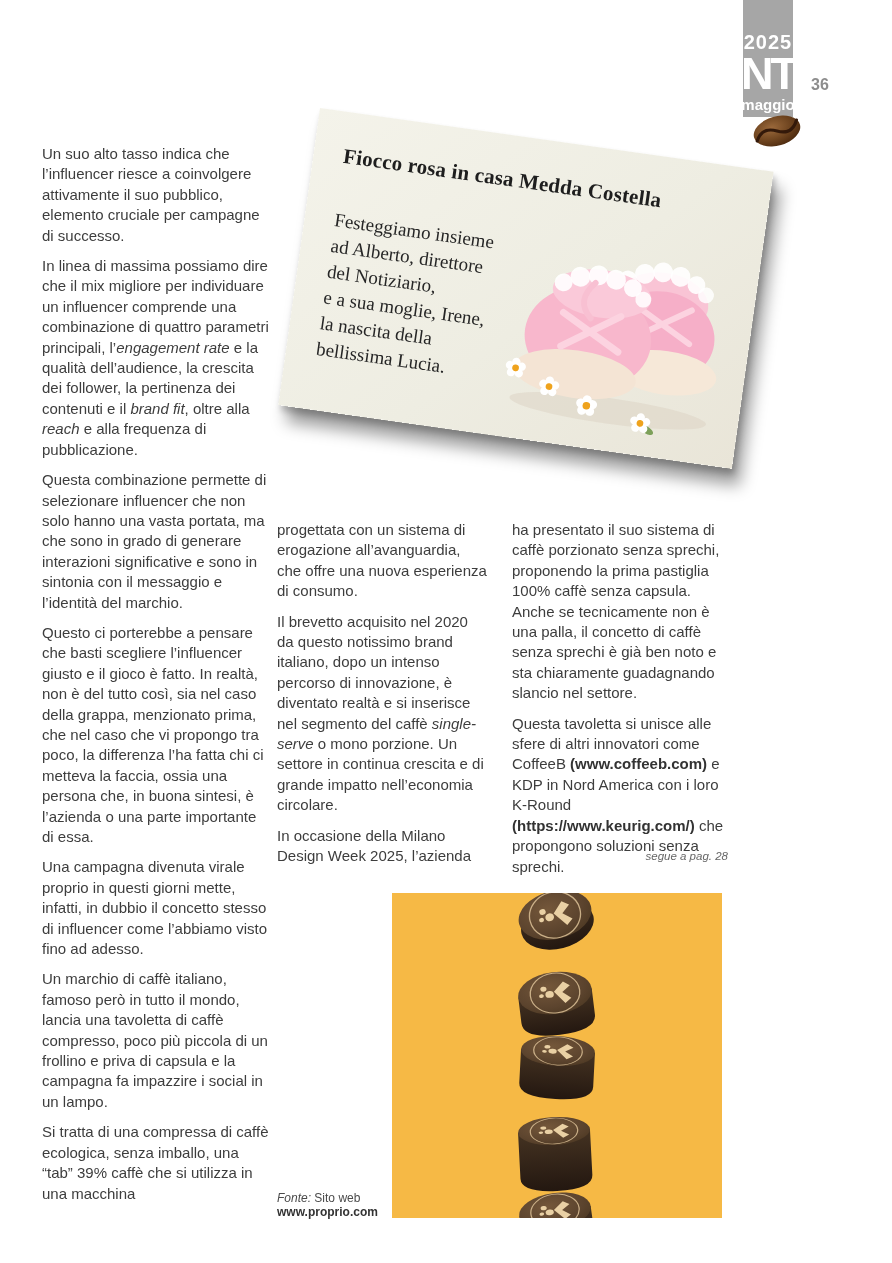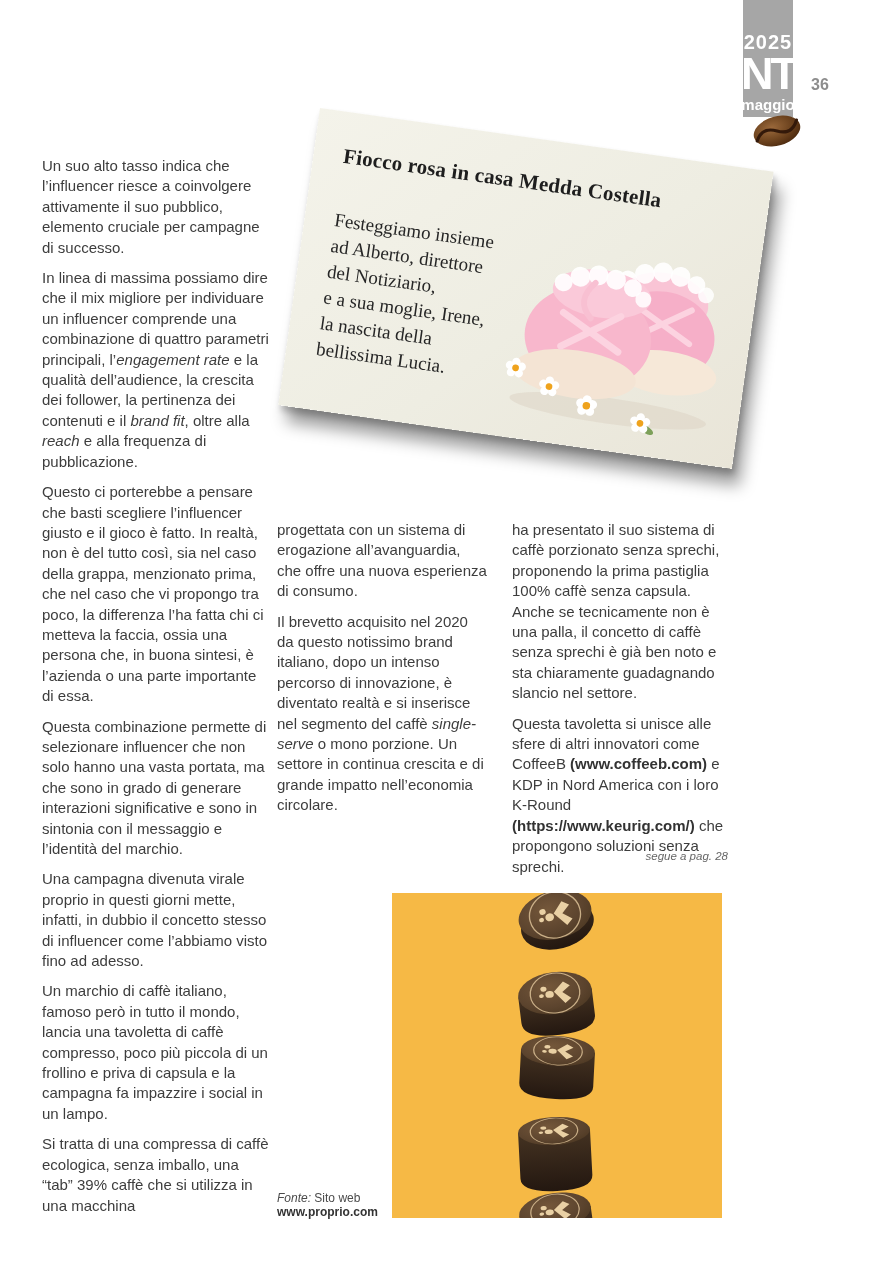--- a/index.html
+++ b/index.html
@@ -25,21 +25,21 @@
   .card-title{position:absolute;left:30px;top:32px;font-family:"Liberation Serif","DejaVu Serif",serif;
               font-weight:bold;font-size:21px;color:#1e1e1e;letter-spacing:0.2px;white-space:nowrap;}
   .card-lines{position:absolute;left:30px;top:96px;font-family:"Liberation Serif","DejaVu Serif",serif;
               font-size:19px;color:#262626;}
   .card-lines .card-line{line-height:26px;white-space:nowrap;}
   .booties{position:absolute;left:210px;top:70px;width:238px;height:215px;}
 
   
   .col{position:absolute;font-size:15px;line-height:20.4px;color:#3d3d3d;}
   .col .para{margin-bottom:10px;}
-  .col-left{left:42px;top:156px;width:230px;}
+  .col-left{left:42px;top:144px;width:230px;}
   .col-mid{left:277px;top:520px;width:211px;}
   .col-right{left:512px;top:520px;width:216px;}
   .col em{font-style:italic;}
   .col strong{font-weight:bold;color:#333333;}
   .continuation{position:absolute;left:512px;top:850px;width:216px;text-align:right;
                 font-size:11.5px;font-style:italic;color:#666666;}
 
   
   .figure{position:absolute;left:392px;top:893px;width:330px;height:325px;overflow:hidden;}
   .figure svg{display:block;width:330px;height:325px;}
@@ -141,29 +141,30 @@
           <circle cx="-4" cy="5" r="4.2" fill="#ffffff"></circle>
         <circle cx="-6" cy="-2" r="4.2" fill="#ffffff"></circle>
           <circle cx="0" cy="0" r="3.4" fill="#efa31d"></circle>
       </g>
     </svg>
   </div>
 
   <div class="col col-left">
       <div class="para">Un suo alto tasso indica che l’influencer riesce a coinvolgere attivamente il suo pubblico, elemento cruciale per campagne di successo.</div>
       <div class="para">In linea di massima possiamo dire che il mix migliore per individuare un influencer comprende una combinazione di quattro parametri principali, l’<em>engagement rate</em> e la qualità dell’audience, la crescita dei follower, la pertinenza dei contenuti e il <em>brand fit</em>, oltre alla <em>reach</em> e alla frequenza di pubblicazione.</div>
+      <div class="para">Questa combinazione permette di selezionare influencer che non solo hanno una vasta portata, ma che sono in grado di generare interazioni significative e sono in sintonia con il messaggio e l’identità del marchio.</div>
       <div class="para">Questo ci porterebbe a pensare che basti scegliere l’influencer giusto e il gioco è fatto. In realtà, non è del tutto così, sia nel caso della grappa, menzionato prima, che nel caso che vi propongo tra poco, la differenza l’ha fatta chi ci metteva la faccia, ossia una persona che, in buona sintesi, è l’azienda o una parte importante di essa.</div>
-      <div class="para">Questa combinazione permette di selezionare influencer che non solo hanno una vasta portata, ma che sono in grado di generare interazioni significative e sono in sintonia con il messaggio e l’identità del marchio.</div>
       <div class="para">Una campagna divenuta virale proprio in questi giorni mette, infatti, in dubbio il concetto stesso di influencer come l’abbiamo visto fino ad adesso.</div>
       <div class="para">Un marchio di caffè italiano, famoso però in tutto il mondo, lancia una tavoletta di caffè compresso, poco più piccola di un frollino e priva di capsula e la campagna fa impazzire i social in un lampo.</div>
       <div class="para">Si tratta di una compressa di caffè ecologica, senza imballo, una “tab” 39% caffè che si utilizza in una macchina</div>
     </div>
   <div class="col col-mid">
       <div class="para">progettata con un sistema di erogazione all’avanguardia, che offre una nuova esperienza di consumo.</div>
       <div class="para">Il brevetto acquisito nel 2020 da questo notissimo brand italiano, dopo un intenso percorso di innovazione, è diventato realtà e si inserisce nel segmento del caffè <em>single-serve</em> o mono porzione. Un settore in continua crescita e di grande impatto nell’economia circolare.</div>
+      <div class="para">In occasione della Milano Design Week 2025, l’azienda</div>
     </div>
   <div class="col col-right">
       <div class="para">ha presentato il suo sistema di caffè porzionato senza sprechi, proponendo la prima pastiglia 100% caffè senza capsula. Anche se tecnicamente non è una palla, il concetto di caffè senza sprechi è già ben noto e sta chiaramente guadagnando slancio nel settore.</div>
       <div class="para">Questa tavoletta si unisce alle sfere di altri innovatori come CoffeeB <strong>(www.coffeeb.com)</strong> e KDP in Nord America con i loro K-Round <strong>(https://www.keurig.com/)</strong> che propongono soluzioni senza sprechi.</div>
     </div>
   <div class="continuation">segue a pag. 28</div>
 
   <div class="figure" style="background-color: rgb(246, 185, 69);">
     <svg viewBox="0 0 330 325">
       <defs>

